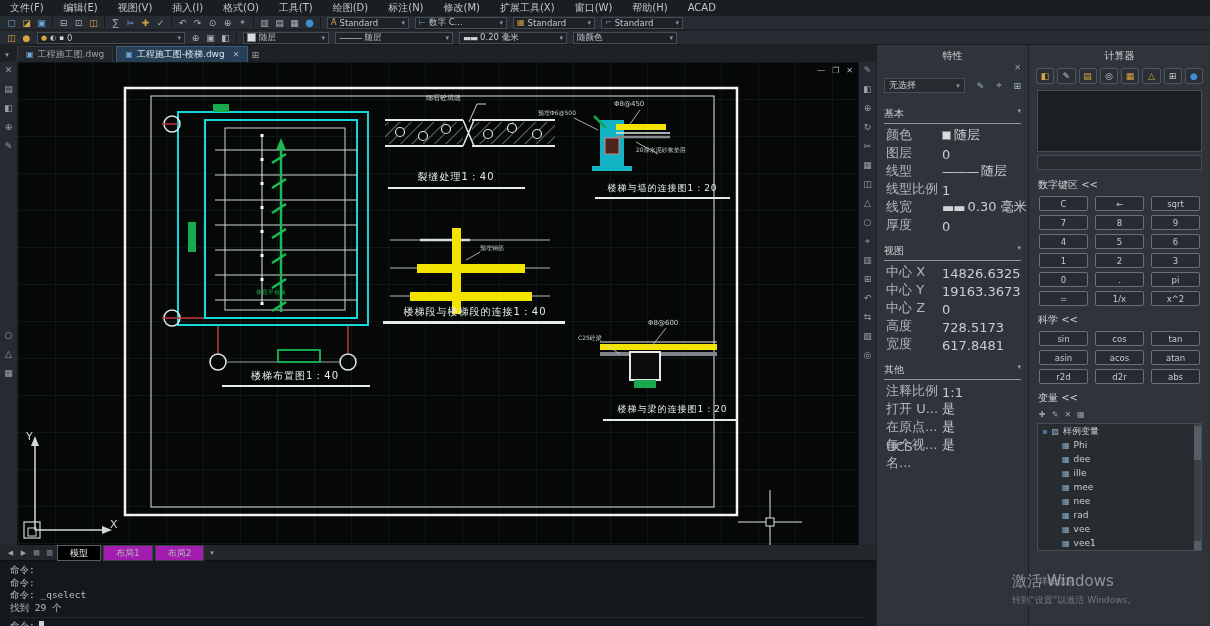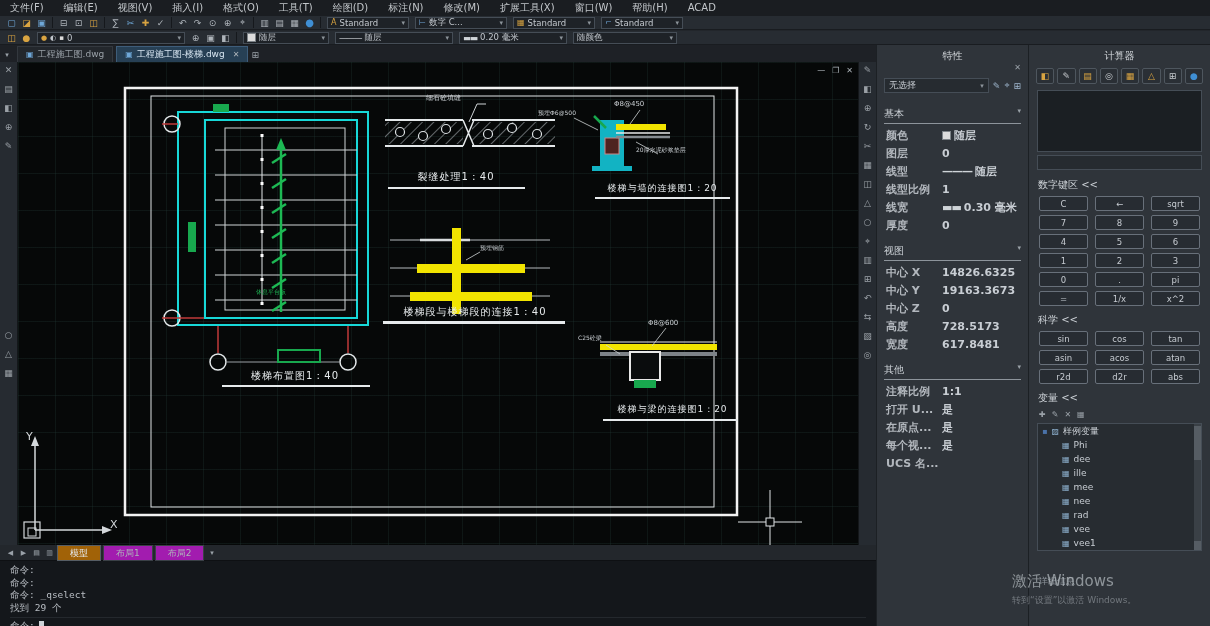--- a/index.html
+++ b/index.html
@@ -46,29 +46,29 @@
   .ann{position:absolute;color:#c9ced2;font-size:7px;white-space:nowrap;}
   .ann.s6{font-size:6px;}
   .ucslab{position:absolute;color:#d4d8db;font-size:11px;}
   .vpctl{position:absolute;right:5px;top:4px;display:flex;gap:7px;font-size:8px;color:#aab1b7;}
   
   .panel{top:45px;height:581px;background:#2f343a;box-sizing:border-box;}
   .props{left:876px;width:152px;border-left:1px solid #1c2024;}
   .calc{left:1028px;width:182px;border-left:1px solid #1c2024;}
   .ptitle{display:flex;align-items:center;font-size:10px;color:#d3d7db;padding:4px 7px 2px;flex-direction:column;}
   .ptitle .x{margin-left:auto;font-size:8px;color:#9aa1a8;}
-  .selrow{display:flex;align-items:center;gap:4px;padding:4px 7px;}
+  .selrow{display:flex;align-items:center;gap:12px;padding:4px 7px;}
   .selcombo{flex:1;display:flex;align-items:center;height:13px;background:#262b30;border:1px solid #454d56;
             font-size:9px;color:#c6cbd1;padding:0 4px;}
   .selcombo .arr{margin-left:auto;font-size:7px;color:#8d949b;}
   .pico{font-size:9px;color:#9fb6cd;}
   .sech{display:flex;font-size:10px;color:#ced3d8;border-bottom:1px solid #8d949b;
         margin:10px 7px 2px;padding-bottom:2px;}
   .sech .arr{margin-left:auto;font-size:7px;color:#9aa1a8;}
-  .prow{display:flex;align-items:center;height:18px;font-size:11px;padding-left:9px;font-weight:bold;}
+  .prow{display:flex;align-items:flex-end;height:18px;font-size:13px;padding-left:9px;}
   .plab{width:56px;color:#b2b7bd;flex:none;}
   .pval{flex:1;color:#c8cdd3;display:flex;align-items:center;gap:3px;}
   .swatch{width:7px;height:7px;background:#dcdcdc;border:1px solid #7d8388;display:inline-block;}
   
   .ctool{display:flex;gap:3px;padding:3px 7px;}
   .cbtn{width:17px;height:14px;border:1px solid #4e565e;background:#2a2f35;display:flex;
         align-items:center;justify-content:center;font-size:9px;border-radius:2px;}
   .chist{margin:3px 8px;height:60px;background:#1b1f23;border:1px solid #454d56;}
   .cinput{margin:2px 8px;height:13px;background:#262b30;border:1px solid #454d56;}
   .csec{font-size:10px;color:#ced3d8;padding:6px 9px 3px;}
@@ -84,21 +84,21 @@
   .scroll{position:absolute;right:0;top:0;width:7px;height:100%;background:#3a4046;}
   .thumb{position:absolute;right:0;top:2px;width:7px;height:34px;background:#565d64;}
   .sbtn{position:absolute;right:0;bottom:0;width:7px;height:9px;background:#565d64;}
   .cdetail{font-size:9px;color:#8d949b;padding:4px 10px;margin-top:20px;}
   
   .bottombar{left:0;top:545px;width:876px;height:81px;background:#14171b;}
   .laytabs{display:flex;align-items:center;height:15px;background:#23272c;border-bottom:1px solid #0e1013;
            padding-left:5px;gap:2px;}
   .lnav{font-size:7px;color:#9aa1a8;width:11px;text-align:center;}
   .ltab{font-size:9px;padding:1px 12px;background:#a21caf;color:#aeb4ba;border:1px solid #3a4046;height:12px;line-height:12px;}
-  .ltab.active{background:#a16207;color:#e4e8ec;border-color:#565d64;}
+  .ltab.active{background:#000000;color:#e4e8ec;border-color:#565d64;}
   .cmd{padding:3px 10px;font-family:"DejaVu Sans Mono","Liberation Mono",monospace;
        font-size:9.5px;line-height:12.5px;color:#b9bec4;}
   .prompt{display:flex;align-items:center;border-top:1px solid #24282d;margin-top:3px;padding-top:2px;}
   .cursor{display:inline-block;width:5px;height:10px;background:#cdd2d7;margin-left:4px;}
   
   .wm{left:1012px;top:572px;color:rgba(200,206,212,.62);}
   .wm .t1{font-size:15px;}
   .wm .t2{font-size:9px;margin-top:3px;color:rgba(180,186,192,.5);}
 </style>
 </head>

